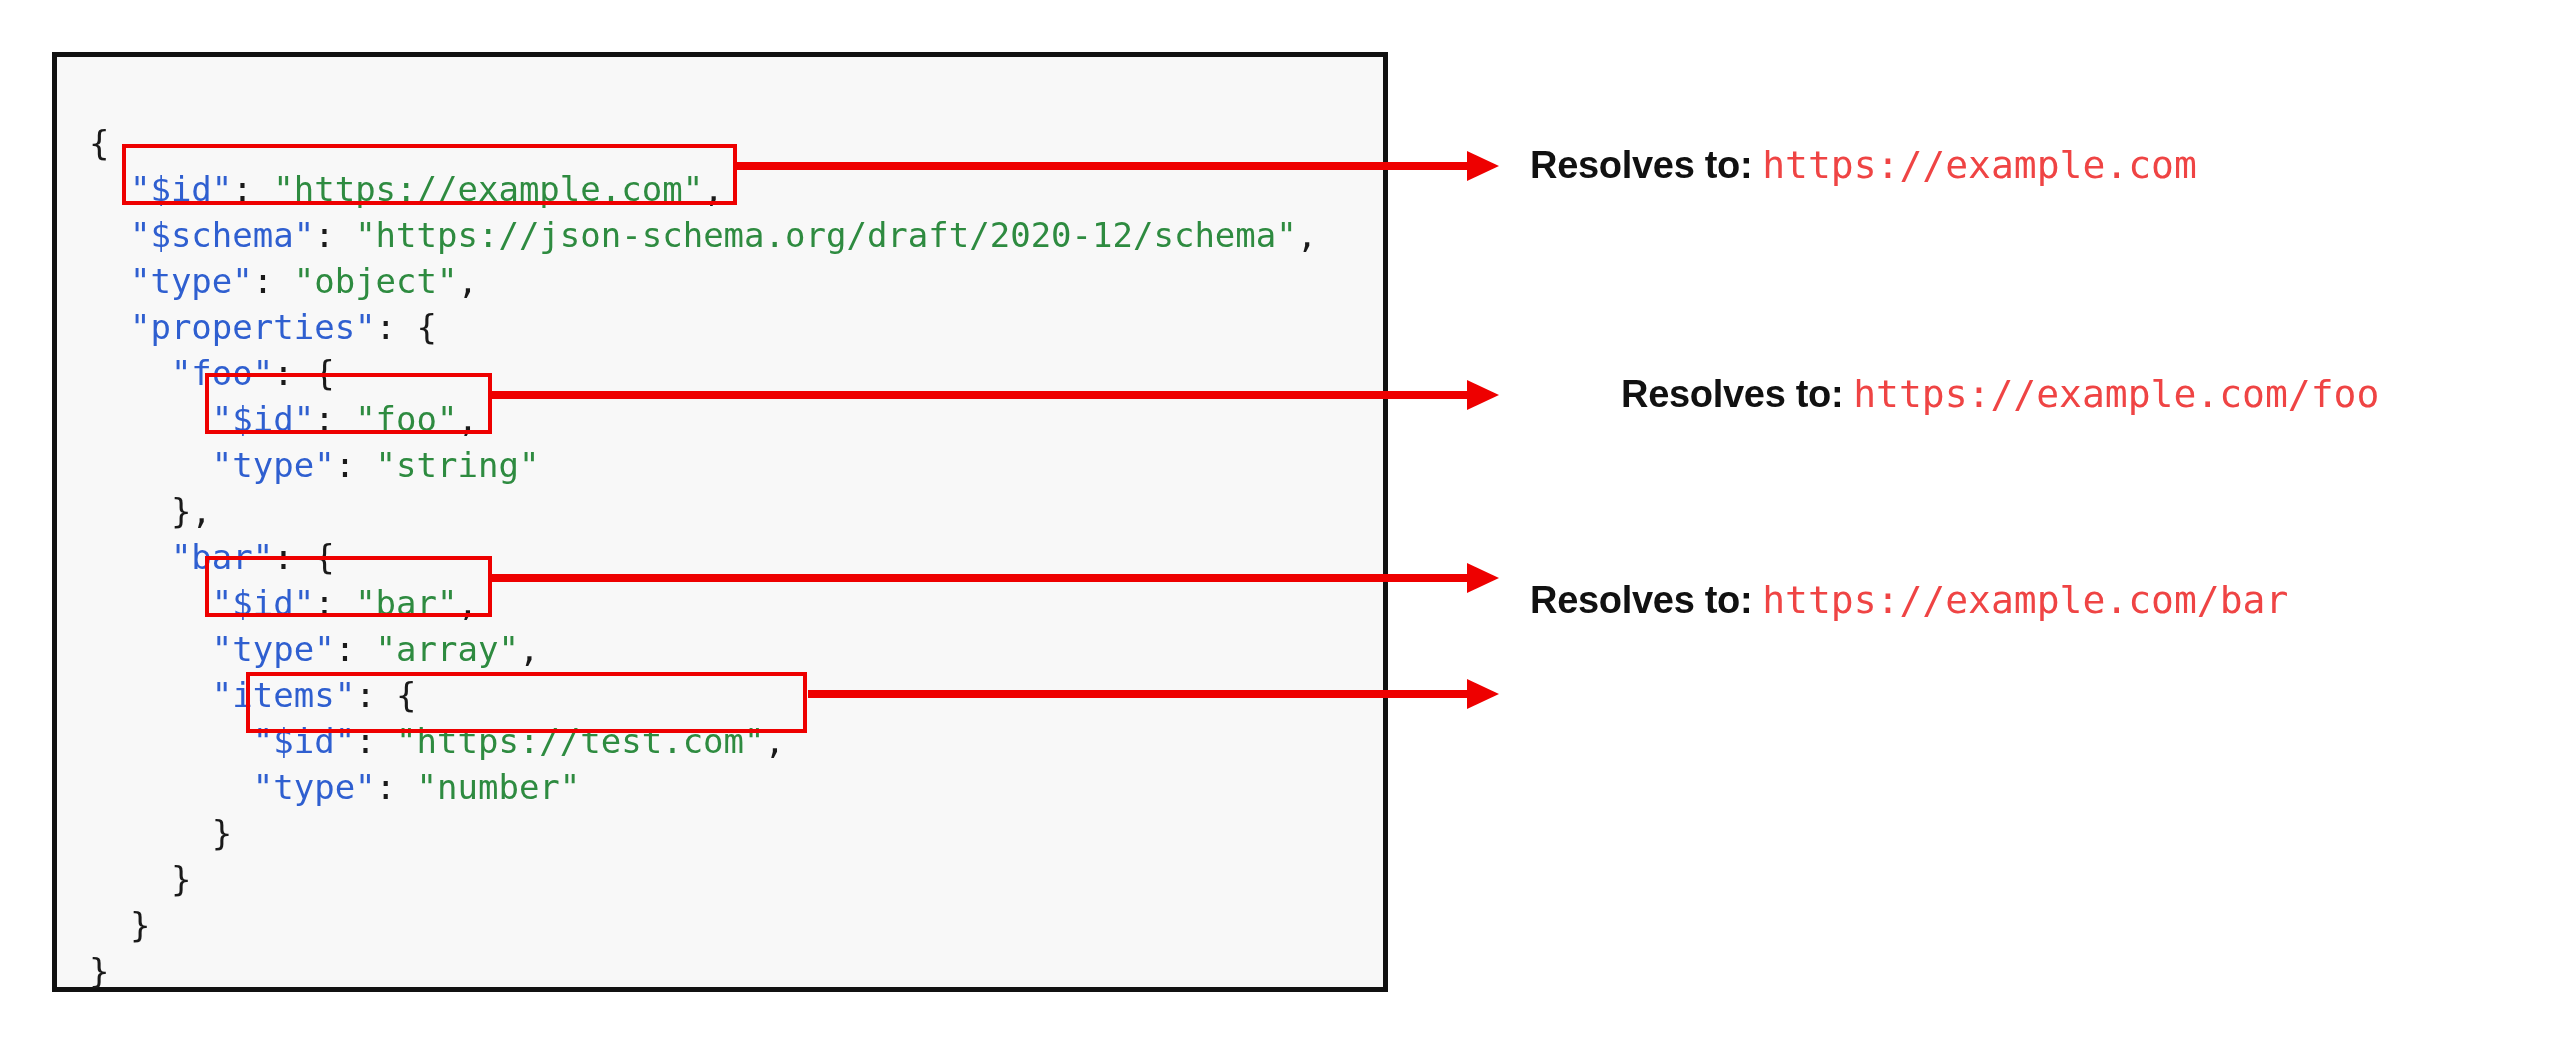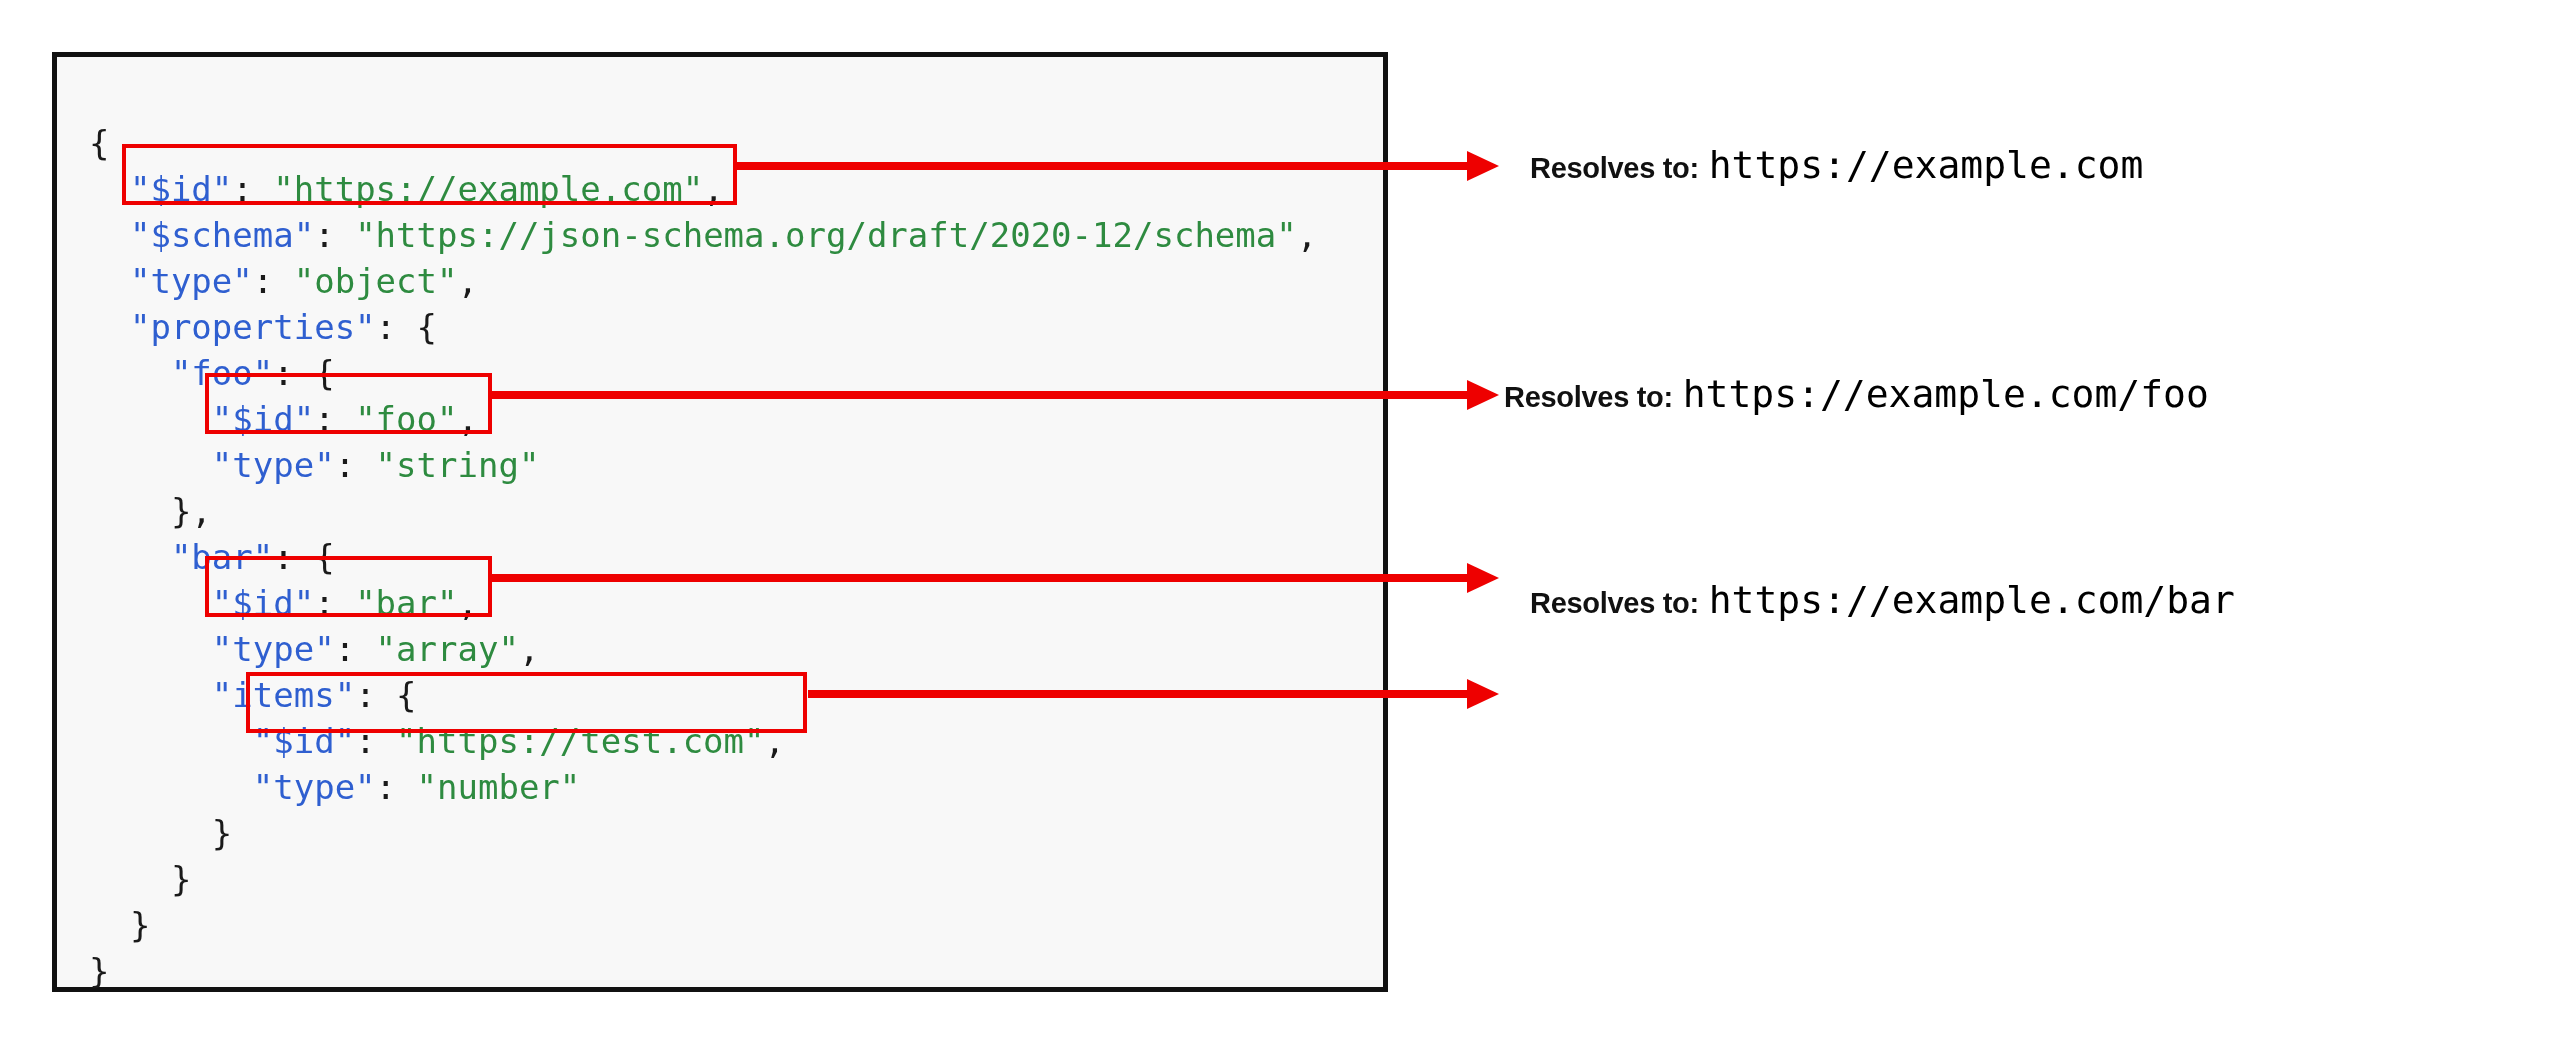--- a/index.html
+++ b/index.html
@@ -59,28 +59,28 @@
 
   
   .note{
     position:absolute;
     white-space:nowrap;
     line-height:1;
   }
   .note .lead{
     font-family:"Liberation Sans",sans-serif;
     font-weight:bold;
-    font-size:29px;
+    font-size:38px;
     color:#111111;
     letter-spacing:-0.3px;
   }
   .note .url{
     font-family:"DejaVu Sans Mono","Liberation Mono",monospace;
     font-size:38px;
-    color:#000000;
+    color:#ef4444;
     margin-left:9.8px;
   }
 </style>
 </head>
 <body>
 
 <div id="stage">
 
   <div id="code-panel">
     <pre id="code-block"><span class="ln"><span class="p">{</span></span><span class="ln">  <span class="k">"$id"</span><span class="p">: </span><span class="s">"https://example.com"</span><span class="p">,</span></span><span class="ln">  <span class="k">"$schema"</span><span class="p">: </span><span class="s">"https://json-schema.org/draft/2020-12/schema"</span><span class="p">,</span></span><span class="ln">  <span class="k">"type"</span><span class="p">: </span><span class="s">"object"</span><span class="p">,</span></span><span class="ln">  <span class="k">"properties"</span><span class="p">: {</span></span><span class="ln">    <span class="k">"foo"</span><span class="p">: {</span></span><span class="ln">      <span class="k">"$id"</span><span class="p">: </span><span class="s">"foo"</span><span class="p">,</span></span><span class="ln">      <span class="k">"type"</span><span class="p">: </span><span class="s">"string"</span></span><span class="ln">    <span class="p">},</span></span><span class="ln">    <span class="k">"bar"</span><span class="p">: {</span></span><span class="ln">      <span class="k">"$id"</span><span class="p">: </span><span class="s">"bar"</span><span class="p">,</span></span><span class="ln">      <span class="k">"type"</span><span class="p">: </span><span class="s">"array"</span><span class="p">,</span></span><span class="ln">      <span class="k">"items"</span><span class="p">: {</span></span><span class="ln">        <span class="k">"$id"</span><span class="p">: </span><span class="s">"https://test.com"</span><span class="p">,</span></span><span class="ln">        <span class="k">"type"</span><span class="p">: </span><span class="s">"number"</span></span><span class="ln">      <span class="p">}</span></span><span class="ln">    <span class="p">}</span></span><span class="ln">  <span class="p">}</span></span><span class="ln"><span class="p">}</span></span></pre>
@@ -108,21 +108,21 @@
 
   <div class="arrow" style="left:808px;top:694px;width:691px;">
     <div class="shaft" style="width:659px;"></div>
     <div class="head" style="left:659px;"></div>
   </div>
 
   <div class="note" style="left:1530px;top:146px;">
     <span class="lead">Resolves to:</span><span class="url">https://example.com</span>
   </div>
 
-  <div class="note" style="left:1504px;top:375px;">
+  <div class="note" style="left:1621px;top:375px;">
     <span class="lead">Resolves to:</span><span class="url">https://example.com/foo</span>
   </div>
 
   <div class="note" style="left:1530px;top:581px;">
     <span class="lead">Resolves to:</span><span class="url">https://example.com/bar</span>
   </div>
 
 
 </div>
 

